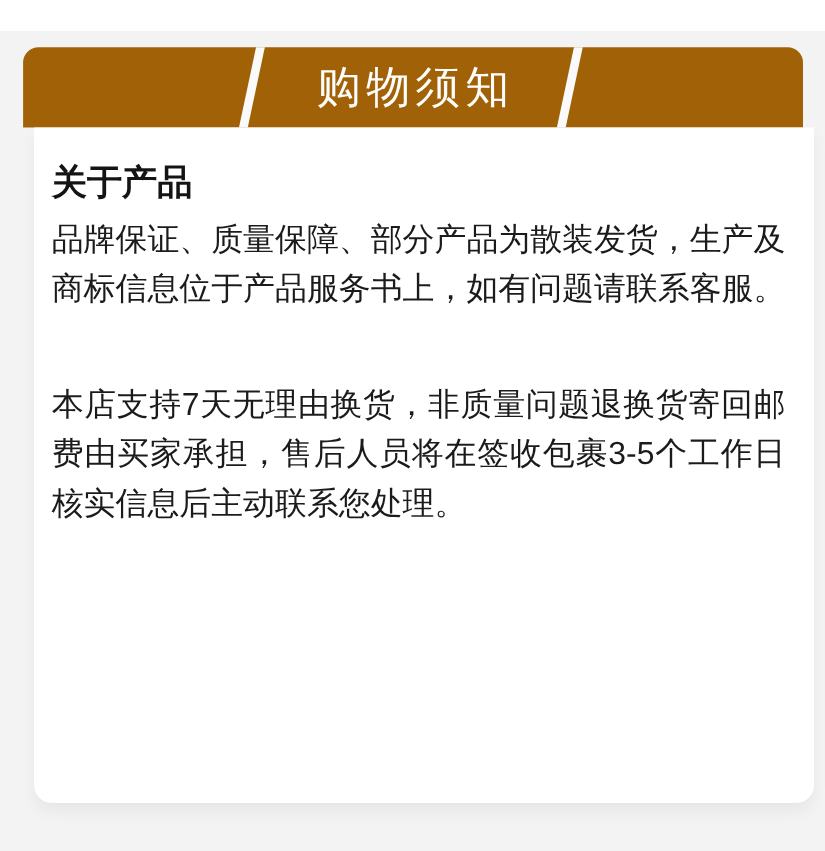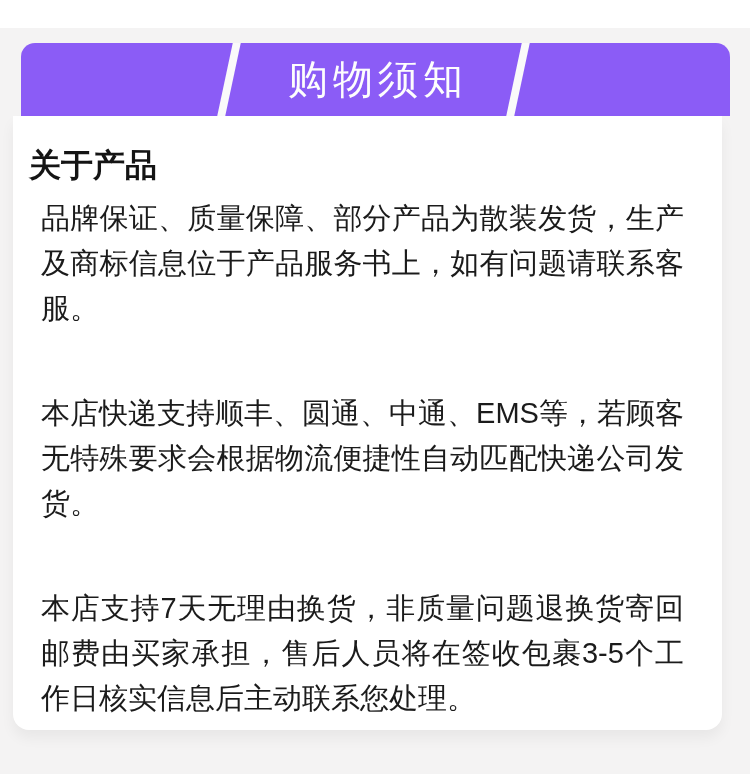--- a/index.html
+++ b/index.html
@@ -20,21 +20,21 @@
     width: 750px;
     height: 28px;
     background: #ffffff;
   }
   .banner {
     position: absolute;
     left: 21px;
     top: 43px;
     width: 709px;
     height: 73px;
-    background: #8b5cf6;
+    background: #a16207;
     border-radius: 14px 14px 0 0;
     overflow: hidden;
   }
   .banner-title {
     position: absolute;
     left: 0; right: 0;
     top: 0; bottom: 0;
     display: flex;
     align-items: center;
     justify-content: center;
@@ -49,42 +49,42 @@
     top: -6px;
     bottom: -6px;
     width: 8px;
     background: #fafafa;
     transform: skewX(-12deg);
   }
   .slash-left { left: 204px; }
   .slash-right { left: 493px; }
   .card {
     position: absolute;
-    left: 13px;
+    left: 31px;
     top: 116px;
     width: 709px;
     height: 614px;
     background: #ffffff;
     border-radius: 0 0 16px 16px;
     box-shadow: 0 8px 14px rgba(0,0,0,0.05);
     box-sizing: border-box;
     padding: 30px 26px 0 16px;
   }
   .notice-section {
     margin-bottom: 60px;
   }
   .section-heading {
     margin: 0 0 12px 0;
     font-size: 32px;
     line-height: 38px;
     font-weight: bold;
     color: #141414;
   }
   .section-body {
-    margin: 12px;
+    margin: 0;
     font-size: 29px;
     line-height: 45px;
     color: #1b1b1b;
     text-align: justify;
   }
 </style>
 </head>
 <body>
 
 <div class="top-strip"></div>
@@ -96,20 +96,19 @@
 </div>
 
 <div class="card">
 
   <div class="notice-section">
     <h3 class="section-heading">关于产品</h3>
     <p class="section-body">品牌保证、质量保障、部分产品为散装发货，生产及商标信息位于产品服务书上，如有问题请联系客服。</p>
   </div>
 
   <div class="notice-section">
-    <p class="section-body">本店快递支持顺丰、圆通、中通、EMS等，若顾客无特殊要求会根据物流便捷性自动匹配快递公司发货。</p>
   </div>
 
   <div class="notice-section">
     <p class="section-body">本店支持7天无理由换货，非质量问题退换货寄回邮费由买家承担，售后人员将在签收包裹3-5个工作日核实信息后主动联系您处理。</p>
   </div>
 
 </div>
 
 </body></html>

